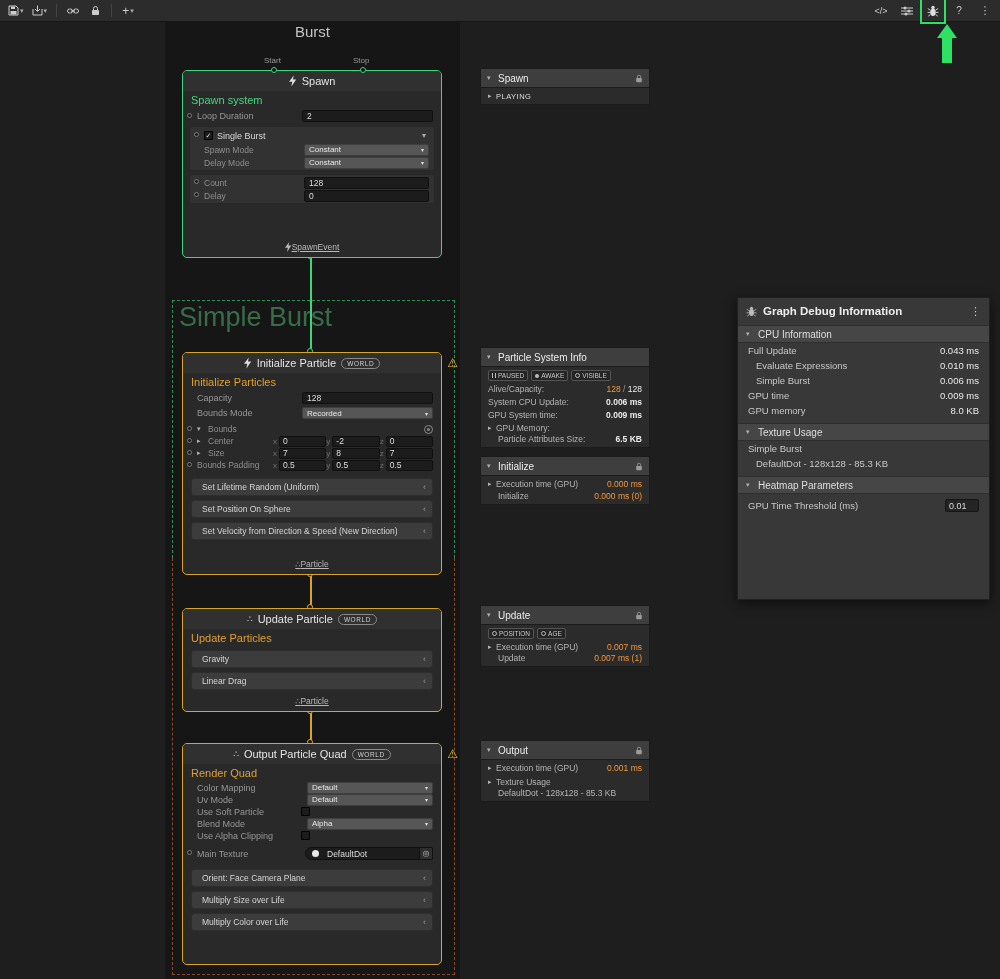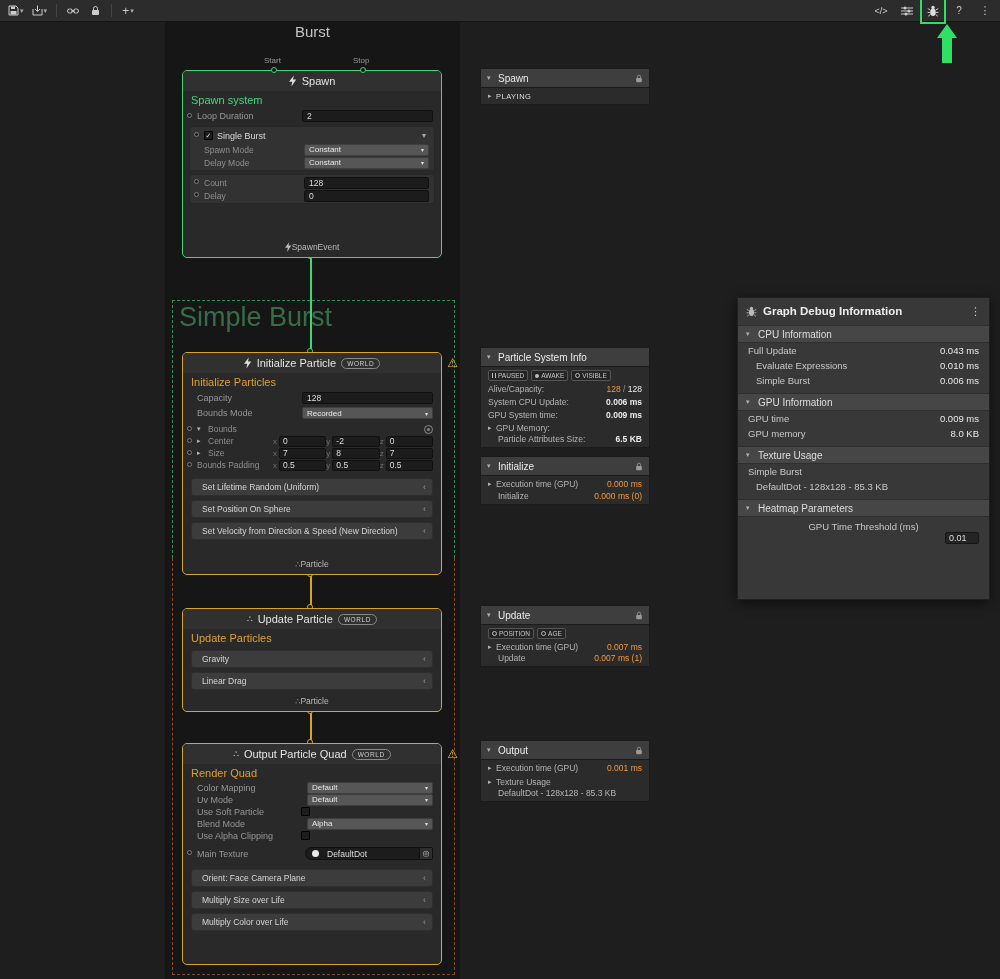--- a/index.html
+++ b/index.html
@@ -74,21 +74,21 @@
   .dropdown .dd-caret { font-size:6px; color:#ddd; }
   .checkbox { width:9px; height:9px; background:#1c1c1c; border:1px solid #000; border-radius:1px;
     display:flex; align-items:center; justify-content:center; font-size:7px; color:#ddd; }
 
   .inner-block { margin:3px 6px; background:#323232; border:1px solid #272727; border-radius:3px; padding:1px 0; }
   .ib-head { display:flex; align-items:center; gap:4px; height:15px; padding:0 8px 0 14px; position:relative; font-size:9px; color:#d8d8d8; }
   .ib-head .bchev { margin-left:auto; font-size:8px; color:#aaa; }
   .ib-row { display:flex; align-items:center; height:13px; padding:0 5px 0 14px; position:relative; font-size:8.5px; color:#8f8f8f; }
   .ib-row .dropdown, .ib-row .field { width:125px; }
 
-  .flow-out { position:absolute; bottom:5px; left:0; width:100%; display:flex; justify-content:center; align-items:center; font-size:8.5px; color:#b8b8b8; }
+  .flow-out { position:absolute; bottom:5px; left:0; width:100%; display:flex; justify-content:center; align-items:center; font-size:8.5px; color:#b8b8b8;text-decoration:underline; }
 
   .tport { position:absolute; top:-4px; width:6px; height:6px; border-radius:50%; border:1.5px solid #3fd579; background:#161616; }
   .tport-label { position:absolute; top:-15px; font-size:8px; color:#9a9a9a; }
 
   .tri-row { display:flex; align-items:center; height:12px; padding:0 8px 0 14px; font-size:8.5px; color:#8f8f8f; position:relative; }
   .tri-row .rlabel { width:76px; display:flex; gap:3px; align-items:center; }
   .axisf { display:flex; align-items:center; gap:2px; flex:1; }
   .axis-l { color:#6f6f6f; font-size:8px; }
   .mini-field { flex:1; height:11px; background:#1c1c1c; border:1px solid #101010; border-radius:2px; font-size:8.5px; color:#ddd; padding:0 3px; display:flex; align-items:center; }
   .ring-icon { width:9px; height:9px; border:1px solid #8a8a8a; border-radius:50%; margin-left:auto; display:flex; align-items:center; justify-content:center; }
@@ -673,24 +673,20 @@
   </div>
   <div class="dw-row indent">
     <span>Evaluate Expressions</span>
     <span class="val">0.010 ms</span>
   </div>
   <div class="dw-row indent">
     <span>Simple Burst</span>
     <span class="val">0.006 ms</span>
   </div>
 
-  <div class="dw-section">
-    <span class="fold">▾</span>
-    <span>GPU Information</span>
-  </div>
   <div class="dw-row">
     <span>GPU time</span>
     <span class="val">0.009 ms</span>
   </div>
   <div class="dw-row">
     <span>GPU memory</span>
     <span class="val">8.0 KB</span>
   </div>
 
   <div class="dw-section">
@@ -701,19 +697,19 @@
     <span>Simple Burst</span>
   </div>
   <div class="dw-row indent">
     <span>DefaultDot - 128x128 - 85.3 KB</span>
   </div>
 
   <div class="dw-section">
     <span class="fold">▾</span>
     <span>Heatmap Parameters</span>
   </div>
-  <div class="dw-row" style="margin-top:4px;flex-direction:column;">
+  <div class="dw-row" style="margin-top:4px;">
     <span>GPU Time Threshold (ms)</span>
     <span class="dw-field">
         <span>0.01</span>
       </span>
   </div>
 </div>
 
 </body></html>

